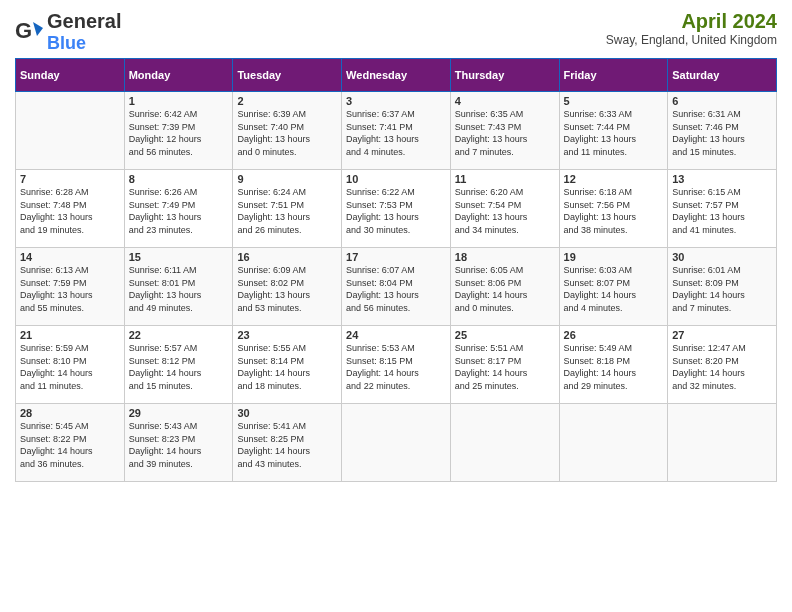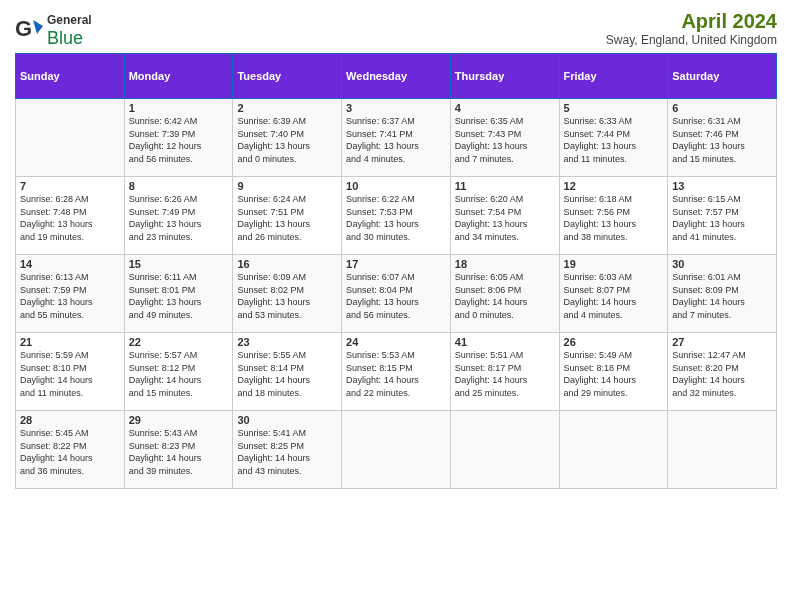--- a/index.html
+++ b/index.html
@@ -19,28 +19,28 @@
       justify-content: space-between;
       align-items: flex-start;
       margin-bottom: 4px;
     }
     .logo {
       display: flex;
       align-items: center;
       gap: 4px;
     }
     .logo-text-general {
-      font-size: 12px;
+      font-size: 20px;
       font-weight: bold;
       color: #333;
     }
     .logo-text-blue {
       font-size: 18px;
-      font-weight: normal;
-      color: #15803d;
+      font-weight: bold;
+      color: #3b82f6;
     }
     .logo-icon {
       width: 28px;
       height: 28px;
     }
     .title-block {
       text-align: right;
     }
     .month-title {
       font-size: 20px;
@@ -50,25 +50,25 @@
     .location-title {
       font-size: 12px;
       color: #444;
     }
     table {
       width: 100%;
       border-collapse: collapse;
       table-layout: fixed;
     }
     thead tr th {
-      background-color: #6d28d9;
+      background-color: #701a75;
       color: #fff;
       font-size: 11px;
       font-weight: bold;
-      padding: 16px 4px;
+      padding: 10px 4px;
       text-align: left;
       border: 1px solid #1565c0;
     }
     tbody tr td {
       border: 1px solid #ccc;
       vertical-align: top;
       padding: 3px 4px;
       font-size: 9px;
       color: #333;
       height: 78px;
@@ -296,21 +296,21 @@
             <div class="cell-text">and 18 minutes.</div>
           </td>
           <td>
             <span class="day-number">24</span>
             <div class="cell-text">Sunrise: 5:53 AM</div>
             <div class="cell-text">Sunset: 8:15 PM</div>
             <div class="cell-text">Daylight: 14 hours</div>
             <div class="cell-text">and 22 minutes.</div>
           </td>
           <td>
-            <span class="day-number">41</span>
+            <span class="day-number">25</span>
             <div class="cell-text">Sunrise: 5:51 AM</div>
             <div class="cell-text">Sunset: 8:17 PM</div>
             <div class="cell-text">Daylight: 14 hours</div>
             <div class="cell-text">and 25 minutes.</div>
           </td>
           <td>
             <span class="day-number">26</span>
             <div class="cell-text">Sunrise: 5:49 AM</div>
             <div class="cell-text">Sunset: 8:18 PM</div>
             <div class="cell-text">Daylight: 14 hours</div>

